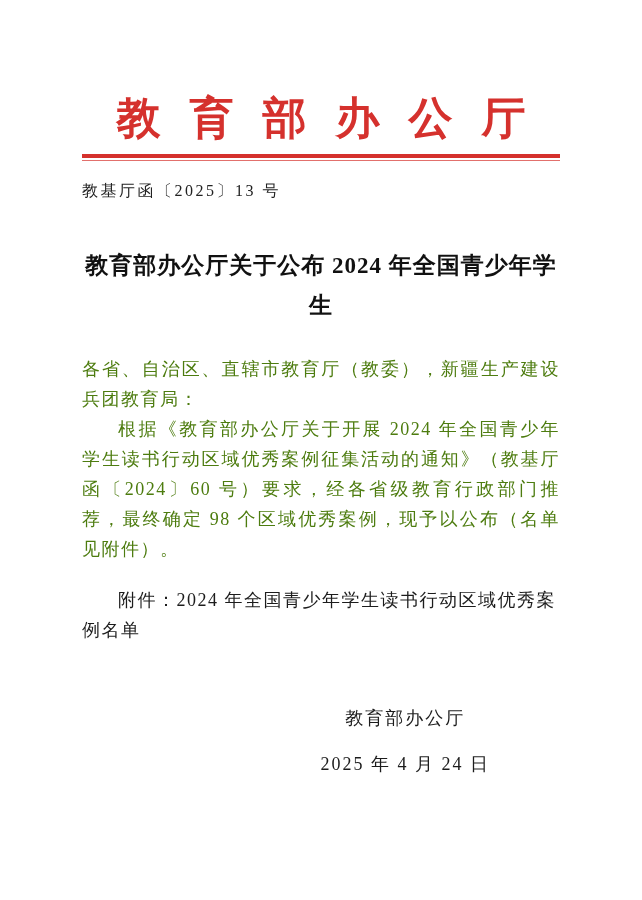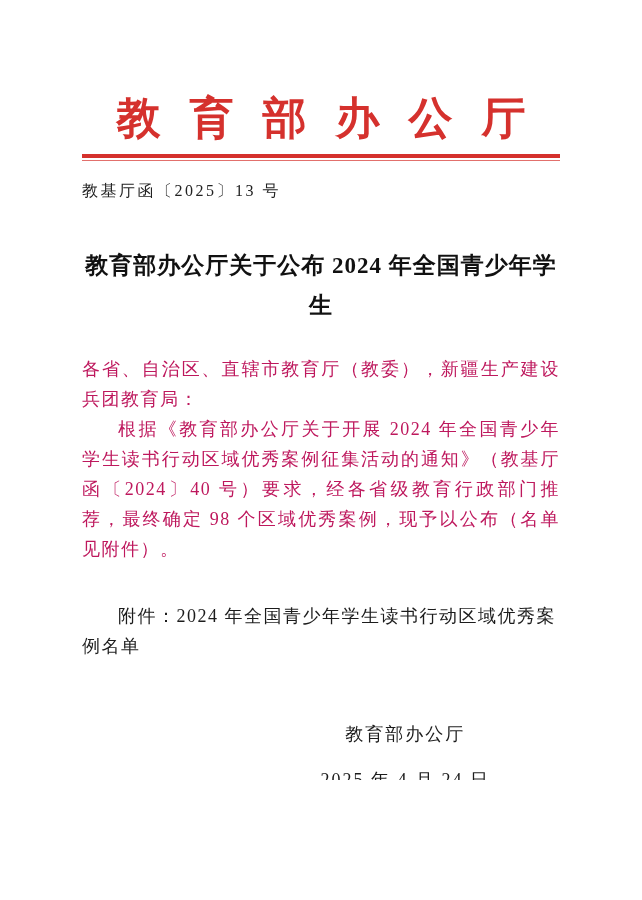--- a/index.html
+++ b/index.html
@@ -55,30 +55,30 @@
     line-height: 40px;
     color: #111111;
     letter-spacing: 1px;
   }
   .body-text {
     margin-top: 28px;
     font-size: 18px;
     line-height: 30px;
     letter-spacing: 1.5px;
     text-align: justify;
-    color: #be185d;
+    color: #4d7c0f;
   }
   .body-text p {
     margin: 0;
   }
   .indent {
     text-indent: 2em;
   }
   .attachment {
-    margin-top: 37px;
+    margin-top: 21px;
     font-size: 18px;
     line-height: 30px;
     letter-spacing: 1.5px;
     text-indent: 2em;
     color: #1c1c1c;
   }
   .signature-block {
     margin-top: 58px;
     margin-right: 70px;
     margin-left: auto;
@@ -119,21 +119,21 @@
     <div class="rule-top"></div>
 
     <div class="doc-number">教基厅函〔2025〕13 号</div>
 
     <div class="notice-title">
       <div>教育部办公厅关于公布 2024 年全国青少年学生</div>
     </div>
 
     <div class="body-text">
       <p>各省、自治区、直辖市教育厅（教委），新疆生产建设兵团教育局：</p>
-      <p class="indent">根据《教育部办公厅关于开展 2024 年全国青少年学生读书行动区域优秀案例征集活动的通知》（教基厅函〔2024〕40 号）要求，经各省级教育行政部门推荐，最终确定 98 个区域优秀案例，现予以公布（名单见附件）。</p>
+      <p class="indent">根据《教育部办公厅关于开展 2024 年全国青少年学生读书行动区域优秀案例征集活动的通知》（教基厅函〔2024〕60 号）要求，经各省级教育行政部门推荐，最终确定 98 个区域优秀案例，现予以公布（名单见附件）。</p>
     </div>
 
     <div class="attachment">附件：2024 年全国青少年学生读书行动区域优秀案例名单</div>
 
     <div class="signature-block">
       <div class="signature-agency">教育部办公厅</div>
       <div class="signature-date">2025 年 4 月 24 日</div>
     </div>
 
   </div>

